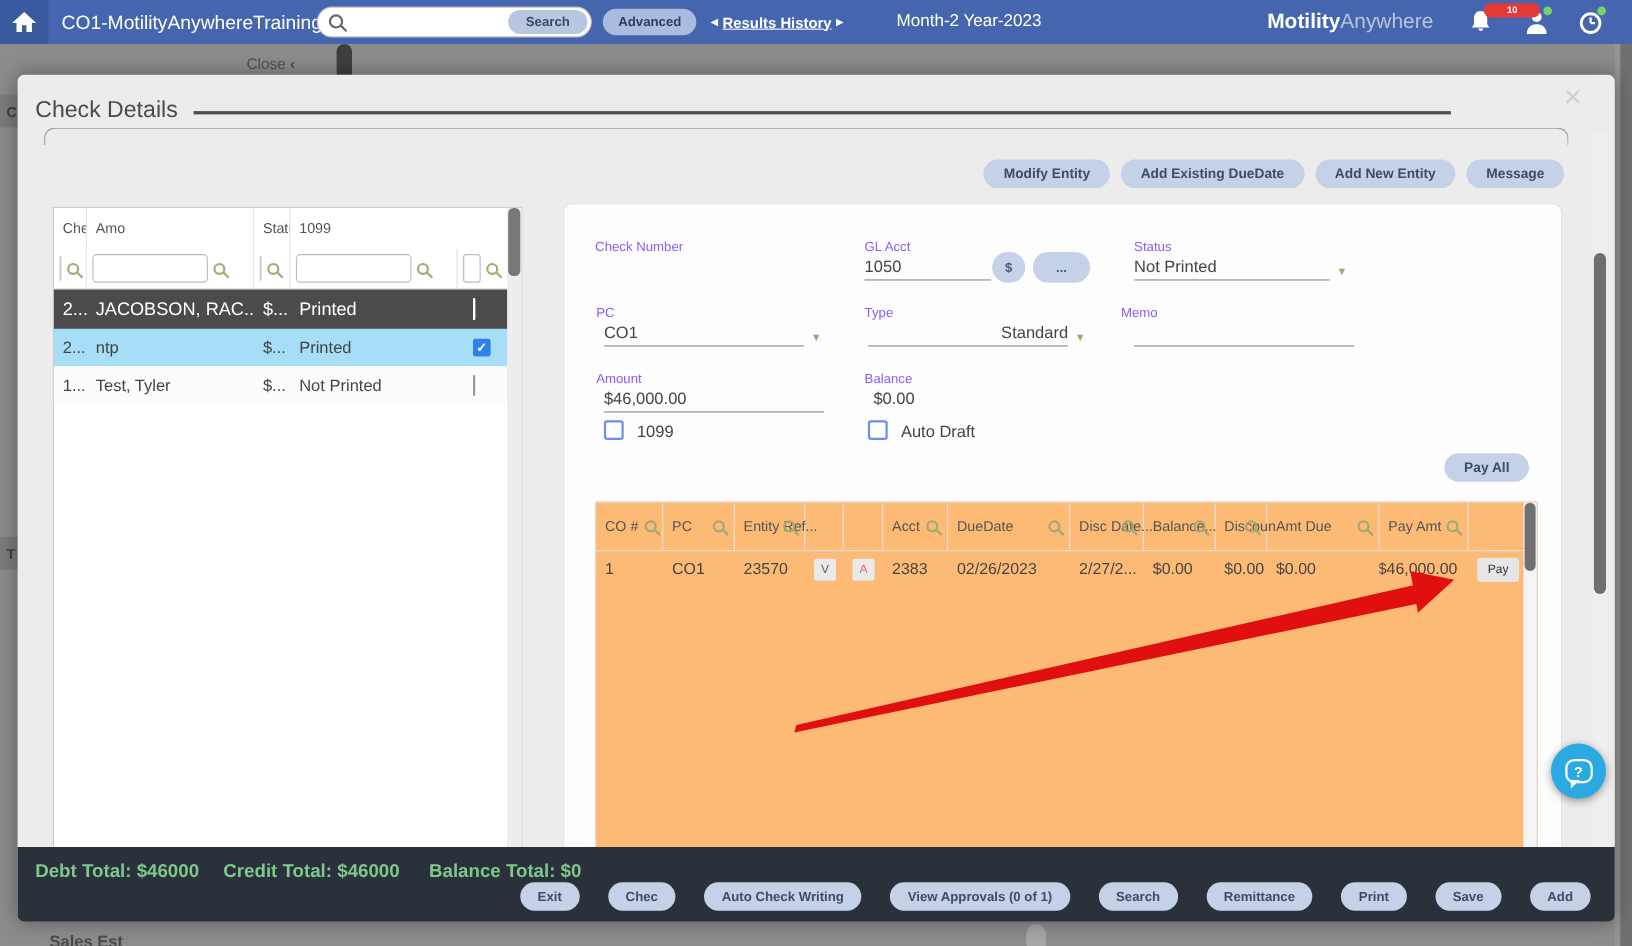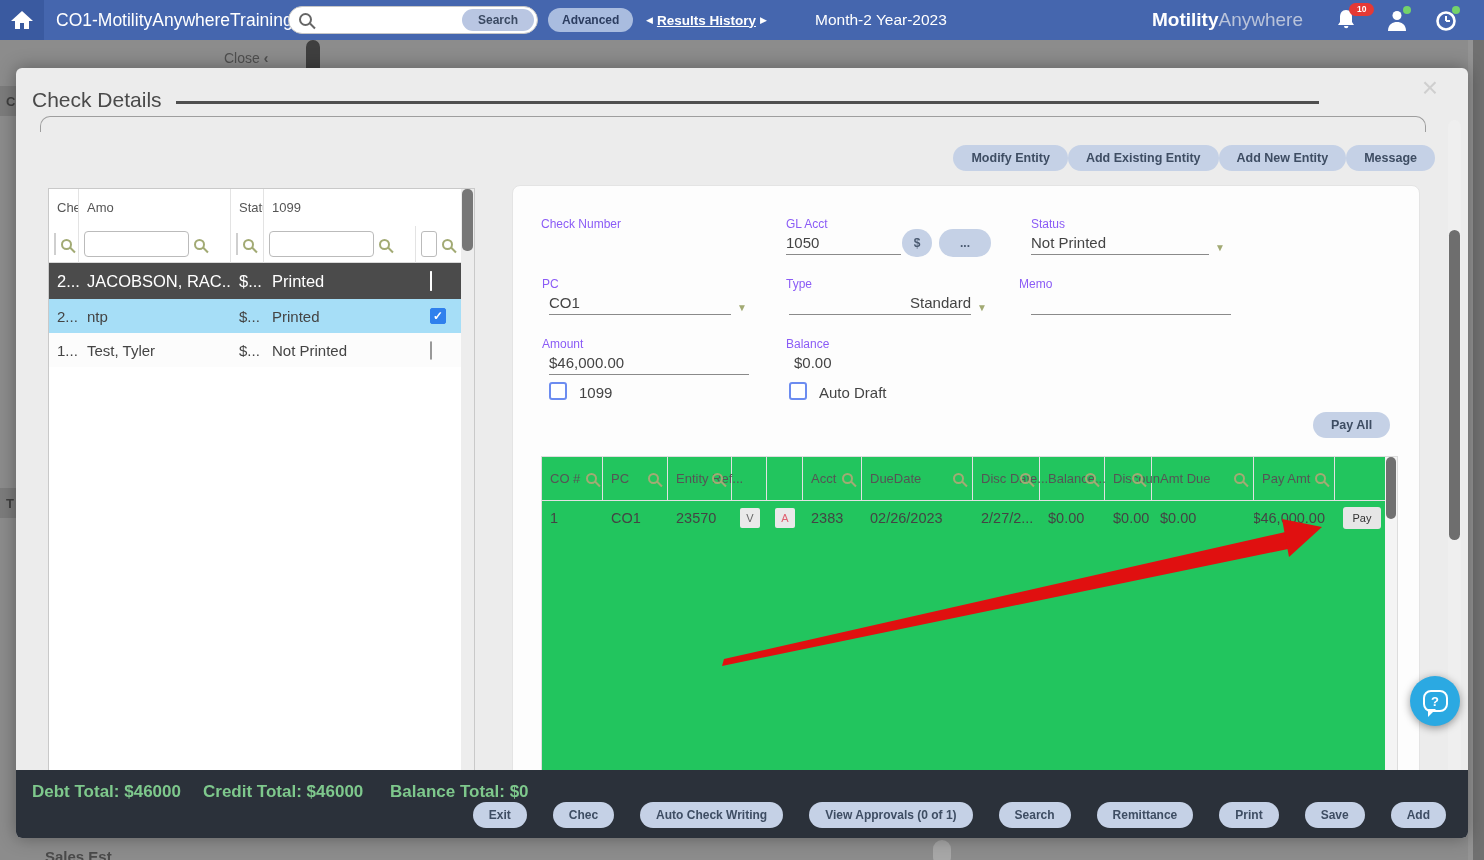--- a/index.html
+++ b/index.html
@@ -20,41 +20,41 @@
   .rh-arrow { font-size:9px; color:#fff; }
   .rh-text { font-size:13.5px; font-weight:600; text-decoration:underline; }
   .period { position:absolute; left:768px; top:0; line-height:40px; color:#fff; font-size:15.5px;margin-left:47px; }
   .brand { position:absolute; left:1152px; top:0; line-height:40px; font-size:19px; }
   .brand-bold { color:#fff; font-weight:800; }
   .brand-light { color:#b9c3da; font-weight:400; }
   .tb-icon { position:absolute; top:8px; cursor:pointer; }
   .bell-icon { left:1335px; }
   .person-icon { left:1384px; }
   .clock-icon { left:1434px; }
-  .badge { position:absolute; left:1349px; top:3px; min-width:16px; height:13px; padding:0 8px; border-radius:7px; background:#e53935; color:#fff; font-size:8.5px; font-weight:700; text-align:center; line-height:13px; z-index:11; }
+  .badge { position:absolute; left:1349px; top:3px; min-width:16px; height:13px; padding:0 21px; border-radius:7px; background:#e53935; color:#fff; font-size:8.5px; font-weight:700; text-align:center; line-height:13px; z-index:11; }
   .gdot { position:absolute; width:8px; height:8px; border-radius:50%; background:#74d36a; z-index:11; }
 
   
   .bg-close { position:absolute; left:224px; top:50px; color:#4f4f4f; font-size:14px; z-index:1; }
   .bg-nub { position:absolute; left:306px; top:40px; width:14px; height:36px; background:#3f3f3f; border-radius:7px; z-index:1; }
   .bg-tab { position:absolute; left:0; width:22px; height:30px; background:#7c7c7c; border-radius:0 6px 6px 0; color:#3f3f3f; font-weight:700; font-size:13px; display:flex; align-items:center; padding-left:6px; z-index:1; }
   .bg-bottom-text { position:absolute; left:45px; top:848px; font-size:15px; font-weight:700; color:#4a4a4a; z-index:1; }
   .bg-bottom-nub { position:absolute; left:933px; top:840px; width:18px; height:26px; background:#a7a7a7; border-radius:9px; z-index:1; }
   .bg-right-strip { position:absolute; left:1468px; top:40px; width:16px; height:820px; background:#949494; z-index:1; }
   .bg-right-strip-inner { position:absolute; left:1473px; top:40px; width:11px; height:820px; background:#707070; z-index:1; }
 
   
   .modal { position:absolute; left:16px; top:68px; width:1452px; height:770px; background:#ececec; border-radius:6px; box-shadow:0 0 18px rgba(0,0,0,.35); z-index:2; }
   .modal-x { position:absolute; right:30px; top:6px; font-size:28px; color:#cfcfcf; cursor:pointer; line-height:1; }
   .title-row { position:absolute; left:16px; top:20px; width:1404px; display:flex; align-items:baseline; }
   .m-title { font-size:21px; color:#4a4a4a; }
   .m-subtitle { font-size:16.5px; color:#4a4a4a; margin-left:8px; white-space:nowrap; }
   .title-line { flex:1; height:3px; background:#4f4f4f; margin-left:14px; margin-right:117px; align-self:center; margin-top:4px; }
   .fieldset-top { position:absolute; left:24px; top:48px; width:1386px; height:16px; border:1px solid #9e9e9e; border-bottom:none; border-radius:10px 10px 0 0; }
-  .hdr-btns { position:absolute; right:33px; top:77px; display:flex; }
+  .hdr-btns { position:absolute; right:46px; top:77px; display:flex; gap:10px; }
   .pill { height:26px; border-radius:13px; background:#c5d1e6; color:#3e4d63; font-weight:700; font-size:12.5px; display:inline-flex; align-items:center; justify-content:center; padding:0 18px; border:none; cursor:pointer; white-space:nowrap; }
 
   
   .mag { width:11px; height:11px; border:2px solid #a2aa74; border-radius:50%; position:relative; display:inline-block; flex:none; }
   .mag::after { content:''; position:absolute; width:7px; height:2px; background:#a2aa74; transform:rotate(45deg); right:-6px; bottom:-3px; }
   .mag.dark { border-color:#666; } .mag.dark::after { background:#666; }
 
   
   .lp { position:absolute; left:32px; top:120px; width:427px; height:597px; background:#fff; border:1px solid #c9c9c9; }
   .lp-grid { display:grid; grid-template-columns:30px 152px 33px 152px 46px; width:413px; }
@@ -81,21 +81,21 @@
   .val { position:absolute; font-size:15px; color:#444; }
   .uline { border-bottom:1px solid #8a8a8a; padding-bottom:3px; cursor:text; }
   .dd { position:absolute; color:#a2aa74; font-size:10px; cursor:pointer; }
   .round-btn { position:absolute; width:30px; height:28px; border:none; border-radius:14px; background:#c5d1e6; color:#4a5a71; font-weight:700; font-size:12px; cursor:pointer; }
   .ellipsis-btn { position:absolute; width:52px; height:28px; border:none; border-radius:14px; background:#c5d1e6; color:#4a5a71; font-weight:700; font-size:12px; cursor:pointer; }
   .cb-blue { position:absolute; width:18px; height:18px; border:2px solid #6c8cf0; border-radius:3px; background:#fff; cursor:pointer; }
   .cb-lbl { position:absolute; font-size:15px; color:#444; }
   .payall { position:absolute; left:800px; top:226px; }
 
   
-  .dt { position:absolute; left:28px; top:270px; width:857px; height:330px; background:#22c55e; border:1px solid #ddd; }
+  .dt { position:absolute; left:28px; top:270px; width:857px; height:330px; background:#fdba74; border:1px solid #ddd; }
   .dt-grid { display:grid; grid-template-columns:61px 65px 64px 35px 36px 59px 111px 67px 65px 47px 102px 81px 50px; width:843px; }
   .dt-h { height:44px; display:flex; align-items:center; gap:6px; padding-left:8px; font-size:13px; color:#555; border-right:1px solid #e2e2e2; border-bottom:1px solid #e2e2e2; position:relative; overflow:visible; white-space:nowrap; }
   .dt-h .mag-r { position:absolute; right:8px; top:16px; }
   .dt-h:last-child { border-right:none; }
   .dt-c { height:34px; display:flex; align-items:center; padding-left:8px; font-size:14.5px; color:#444; overflow:hidden; white-space:nowrap; }
   .dt-c.right { justify-content:flex-end; padding-right:10px; }
   .mini-btn { width:20px; height:20px; border:none; background:#e9e9e9; color:#666; font-size:11px; border-radius:2px; cursor:pointer; }
   .mini-btn.red { color:#e06070; }
   .pay-btn { width:38px; height:22px; border:none; background:#e6e6e6; color:#333; font-size:11px; border-radius:3px; cursor:pointer; }
   .dt-sb { position:absolute; right:0; top:0; width:12px; height:328px; background:#f4f4f4; }
@@ -183,21 +183,21 @@
     <div class="modal-x">×</div>
 
     <div class="title-row">
       <span class="m-title">Check Details</span>
       <span class="title-line"></span>
     </div>
     <div class="fieldset-top"></div>
 
     <div class="hdr-btns">
       <button class="pill">Modify Entity</button>
-      <button class="pill">Add Existing Entity</button>
+      <button class="pill">Add Existing DueDate</button>
       <button class="pill">Add New Entity</button>
       <button class="pill">Message</button>
     </div>
 
     <div class="lp">
       <div class="lp-grid">
         <div class="lp-h">Chec</div>
         <div class="lp-h">Amo</div>
         <div class="lp-h">Status</div>
         <div class="lp-h">1099</div>

